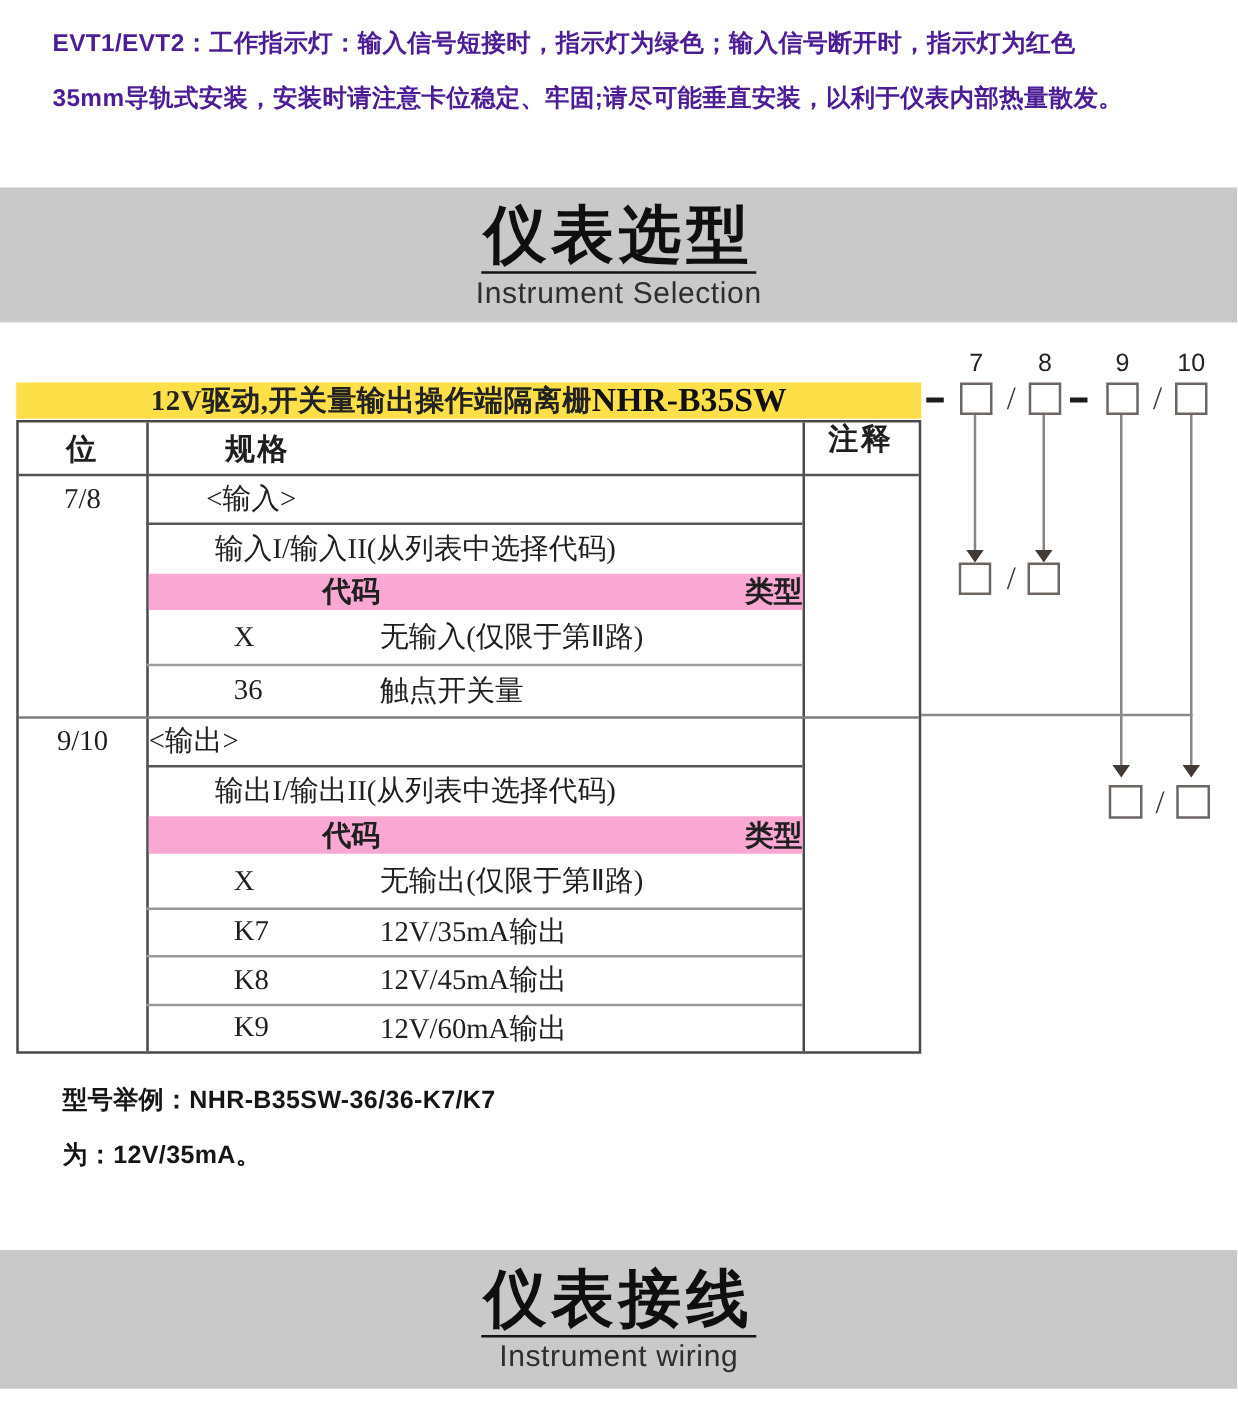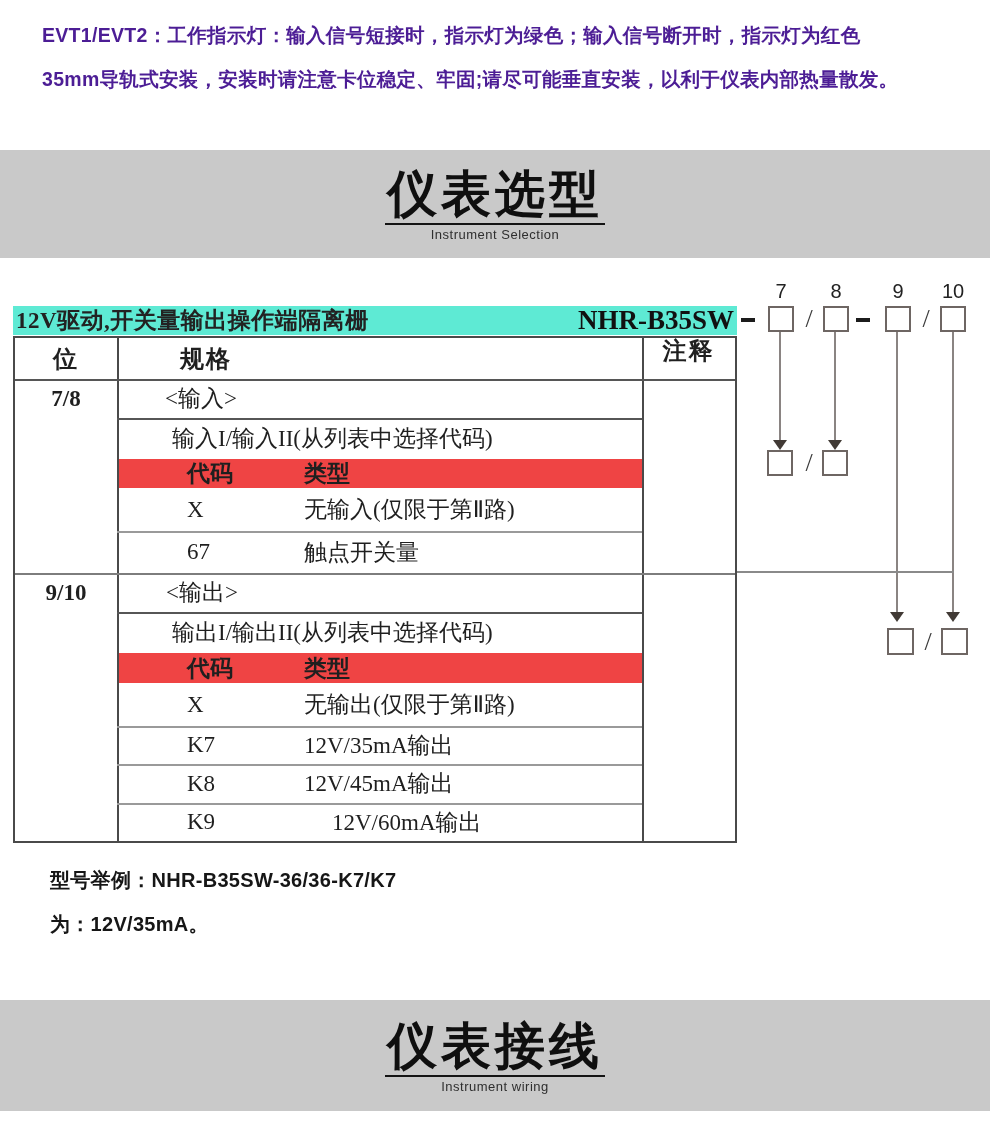--- a/index.html
+++ b/index.html
@@ -20,26 +20,26 @@
 
   
   .banner {
     left:0; width:990px; background:#c9c9c9;
     display:flex; flex-direction:column; align-items:center; justify-content:center;
   }
   .banner-cn {
     font-size:50px; font-weight:700; color:#0f0f0f; letter-spacing:4px;
     border-bottom:2px solid #141414; padding:0 2px 1px 2px; line-height:1.12;
   }
-  .banner-en { font-size:13px; color:#2e2e2e; margin-top:2px; letter-spacing:0.5px; }
+  .banner-en { font-size:24px; color:#2e2e2e; margin-top:2px; letter-spacing:0.5px; }
 
   
   .model-bar {
-    left:13px; top:306px; width:724px; height:29px; background:#5eead4;
-    display:flex; align-items:center; justify-content:space-between;
+    left:13px; top:306px; width:724px; height:29px; background:#fde047;
+    display:flex; align-items:center; justify-content:center;
     font-family:"Liberation Serif", serif;
   }
   .model-desc { font-size:23px; font-weight:700; color:#222; padding-left:3px; letter-spacing:0.5px; white-space:nowrap; }
   .model-code { font-size:27px; font-weight:700; color:#111; padding-right:3px; white-space:nowrap; }
 
   
   .digit { top:280px; width:26px; height:22px; text-align:center;
     font-size:20px; color:#222; font-family:"Liberation Sans", sans-serif; }
   .cbox { width:26px; height:26px; border:2px solid #6e6663; background:#fff; }
   .dash { height:4px; background:#1c1c1c; }
@@ -56,23 +56,23 @@
     border:2px solid #4a4a4a;
     font-family:"Liberation Serif", serif; font-size:23px; color:#1f1f1f;
   }
   .vdiv { top:0; width:2px; height:503px; background:#4a4a4a; }
   .hline { left:0; width:720px; height:2px; }
   .subline { left:102px; width:525px; height:2px; }
   .dark { background:#565656; }
   .mid { background:#9a9a9a; }
   .sect { background:#7d7d7d; }
   .cell { display:flex; align-items:center; white-space:nowrap; }
-  .center { justify-content:center; text-align:center;font-weight:bold; }
+  .center { justify-content:center; text-align:center; }
   .hdr { font-weight:700; font-size:24px; letter-spacing:2px; }
-  .graybar { background:#ef4444; }
+  .graybar { background:#f9a8d4;text-align:right; }
   .coderow { display:flex; align-items:center; white-space:nowrap; }
   .code-cell { width:185px; padding-left:68px; flex:none; }
   .type-cell { flex:1; }
   .bold { font-weight:700; }
 
   
   .example {
     left:50px; top:858px; width:900px;
     font-size:20px; font-weight:700; line-height:44px; color:#161616; letter-spacing:0.3px;
   }
@@ -154,43 +154,43 @@
     <div class="abs cell" style="left:104px; top:80px; width:523px; height:41px; padding-left:53px;">输入I/输入II(从列表中选择代码)</div>
     <div class="abs coderow graybar" style="left:104px; top:121px; width:523px; height:29px;">
       <span class="code-cell bold">代码</span>
       <span class="type-cell bold">类型</span>
     </div>
     <div class="abs coderow" style="left:104px; top:150px; width:523px; height:43px;">
       <span class="code-cell">X</span>
       <span class="type-cell">无输入(仅限于第Ⅱ路)</span>
     </div>
     <div class="abs coderow" style="left:104px; top:193px; width:523px; height:42px;">
-      <span class="code-cell">67</span>
+      <span class="code-cell">36</span>
       <span class="type-cell">触点开关量</span>
     </div>
 
-    <div class="abs cell" style="left:104px; top:235px; width:523px; height:39px; padding-left:47px;">&lt;输出&gt;</div>
+    <div class="abs cell" style="left:104px; top:235px; width:523px; height:39px; ">&lt;输出&gt;</div>
     <div class="abs cell" style="left:104px; top:274px; width:523px; height:41px; padding-left:53px;">输出I/输出II(从列表中选择代码)</div>
     <div class="abs coderow graybar" style="left:104px; top:315px; width:523px; height:30px;">
       <span class="code-cell bold">代码</span>
       <span class="type-cell bold">类型</span>
     </div>
     <div class="abs coderow" style="left:104px; top:345px; width:523px; height:43px;">
       <span class="code-cell">X</span>
       <span class="type-cell">无输出(仅限于第Ⅱ路)</span>
     </div>
     <div class="abs coderow" style="left:104px; top:388px; width:523px; height:38px;">
       <span class="code-cell">K7</span>
       <span class="type-cell">12V/35mA输出</span>
     </div>
     <div class="abs coderow" style="left:104px; top:426px; width:523px; height:39px;">
       <span class="code-cell">K8</span>
       <span class="type-cell">12V/45mA输出</span>
     </div>
-    <div class="abs coderow" style="left:104px; top:465px; width:523px; height:38px;gap:28px;">
+    <div class="abs coderow" style="left:104px; top:465px; width:523px; height:38px;">
       <span class="code-cell">K9</span>
       <span class="type-cell">12V/60mA输出</span>
     </div>
   </div>
 
   <div class="abs example">
     <div>型号举例：NHR-B35SW-36/36-K7/K7</div>
     <div>为：12V/35mA。</div>
   </div>
 

